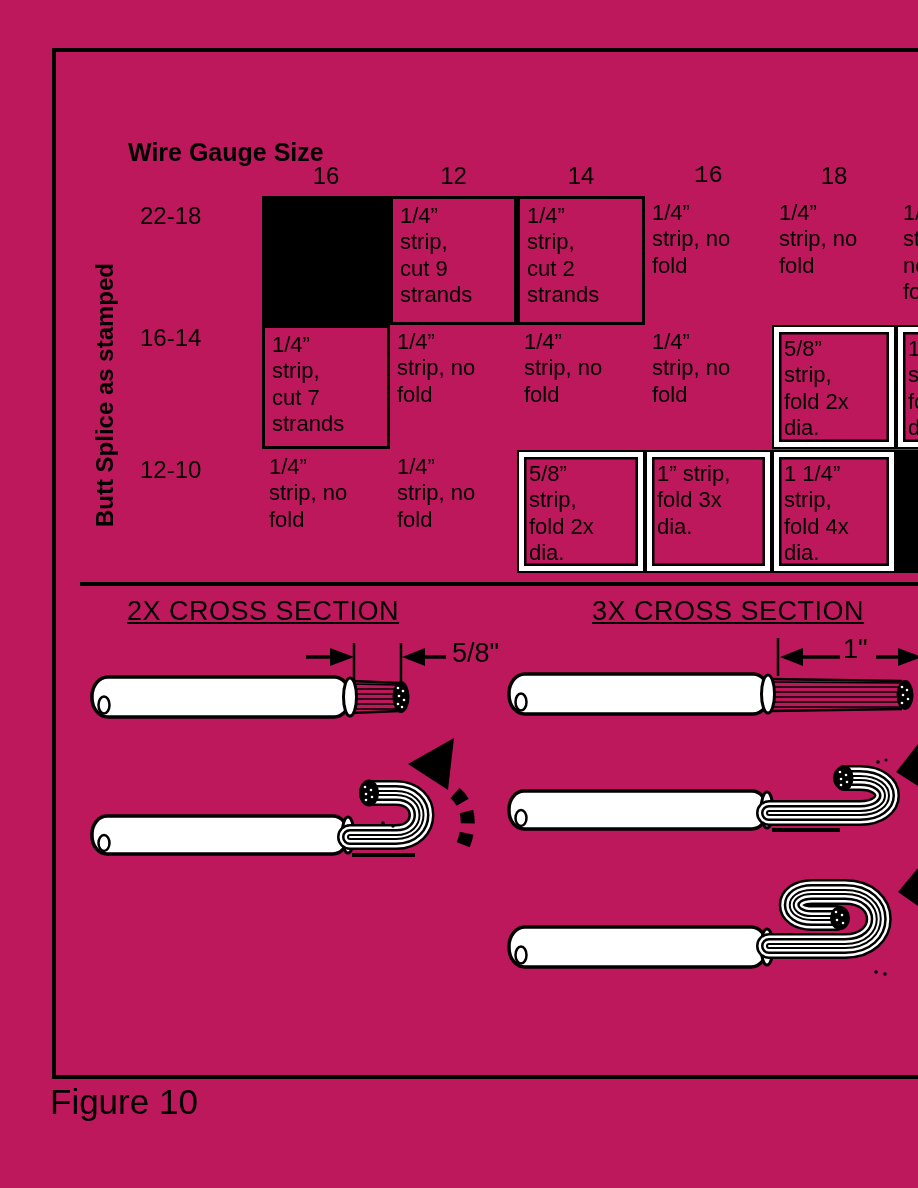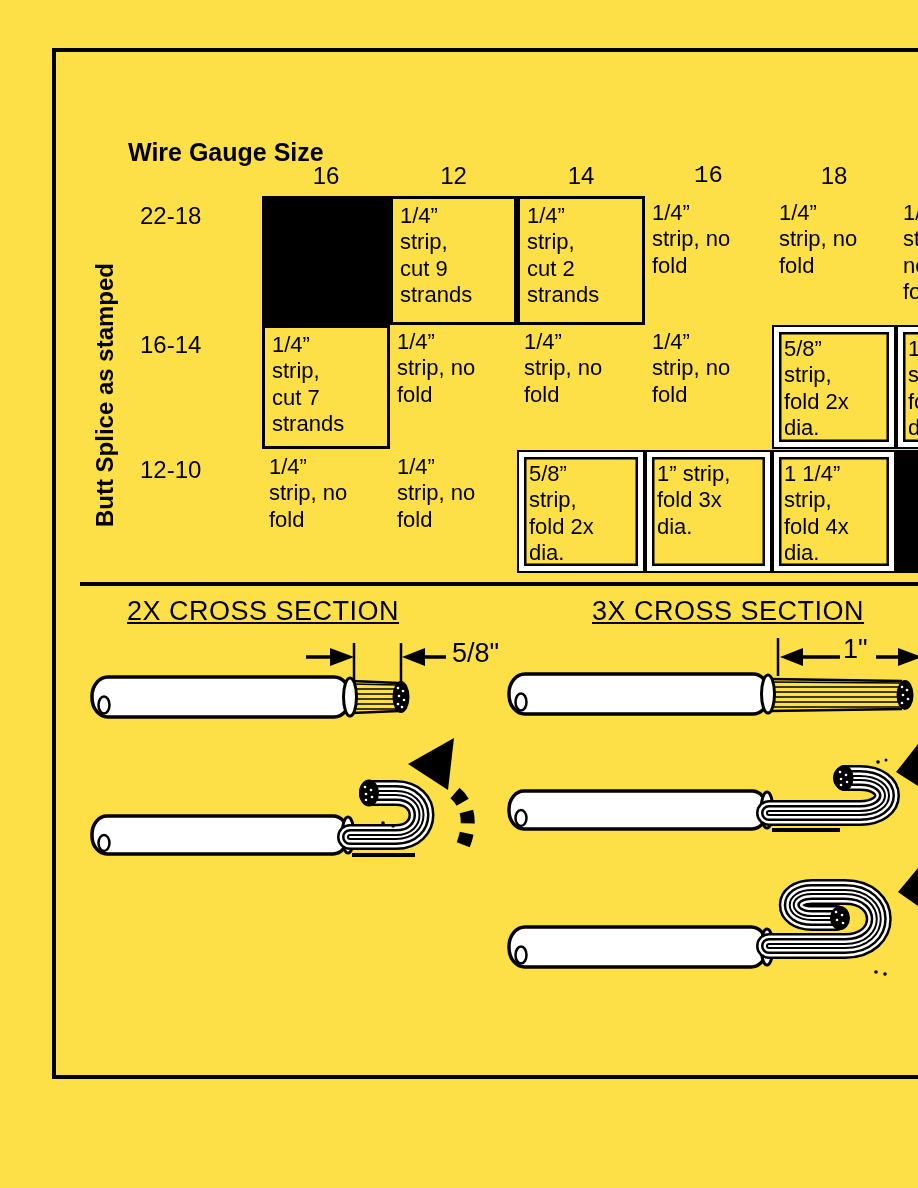--- a/index.html
+++ b/index.html
@@ -1,18 +1,18 @@
 <!DOCTYPE html>
 <html><head>
 <meta charset="utf-8">
 <style>
   html,body { margin:0; padding:0; background:#ffffff; }
   .canvas {
     position:relative; width:918px; height:1188px; overflow:hidden;
-    background:#fde047; color:#000;
+    background:#be185d; color:#000;
     font-family:"Liberation Sans", sans-serif;
   }
   .abs { position:absolute; }
   .figure-box {
     position:absolute; left:52px; top:48px; width:880px; height:1023px;
     border:4px solid #000; border-right:none;
   }
   .table-title { position:absolute; font-size:25px; font-weight:bold; }
   .col-header { position:absolute; font-size:24px; transform:translateX(-50%); }
   .row-label  { position:absolute; font-size:24px; }
@@ -65,21 +65,21 @@
 strands</div>
       <div class="cell cell-plain" style="left: 645px; top: 196px; width: 127px; height: 129px;">1/4”
 strip, no
 fold</div>
       <div class="cell cell-plain" style="left: 772px; top: 196px; width: 124px; height: 129px;">1/4”
 strip, no
 fold</div>
       <div class="cell cell-plain" style="left: 896px; top: 196px; width: 90px; height: 129px;">1/4”
 strip, no
 fold</div>
-      <div class="row-label" style="left: 140px; top: 331px;">16-14</div>
+      <div class="row-label" style="left: 140px; top: 324px;">16-14</div>
       <div class="cell cell-single" style="left: 262px; top: 325px; width: 128px; height: 124px;">1/4”
 strip,
 cut 7
 strands</div>
       <div class="cell cell-plain" style="left: 390px; top: 325px; width: 127px; height: 124px;">1/4”
 strip, no
 fold</div>
       <div class="cell cell-plain" style="left: 517px; top: 325px; width: 128px; height: 124px;">1/4”
 strip, no
 fold</div>
@@ -263,13 +263,14 @@
           <circle cx="842" cy="915" r="1.3"></circle>
         <circle cx="837" cy="920" r="1.3"></circle>
           <circle cx="843" cy="923" r="1.3"></circle>
       </g>
       <polygon points="898,892 918,868 918,906" fill="#000"></polygon>
       <circle cx="876" cy="972" r="1.8"></circle>
         <circle cx="885" cy="974" r="1.8"></circle>
     </g>
   </svg>
 
+  <div class="figure-caption">Figure 10</div>
 </div>
 
 </body></html>

